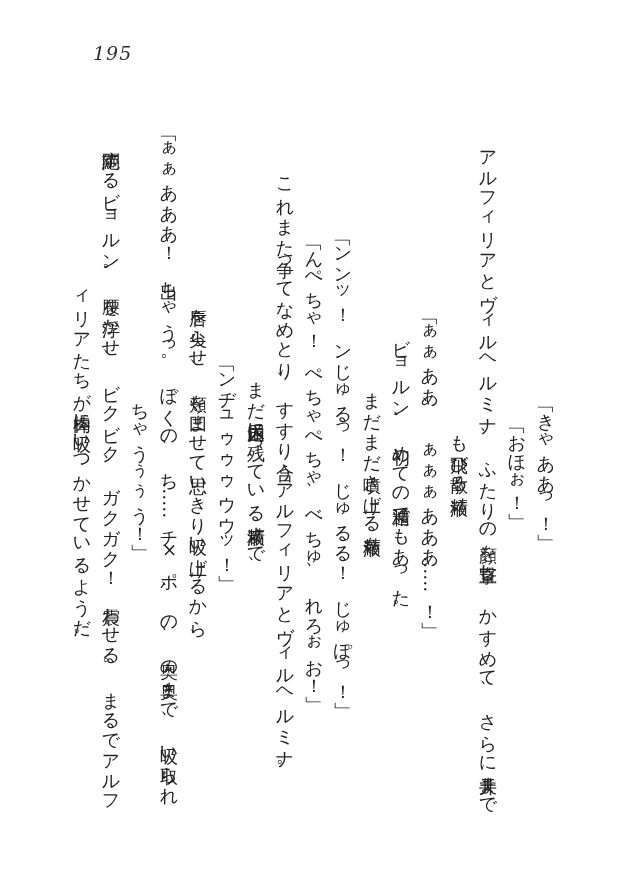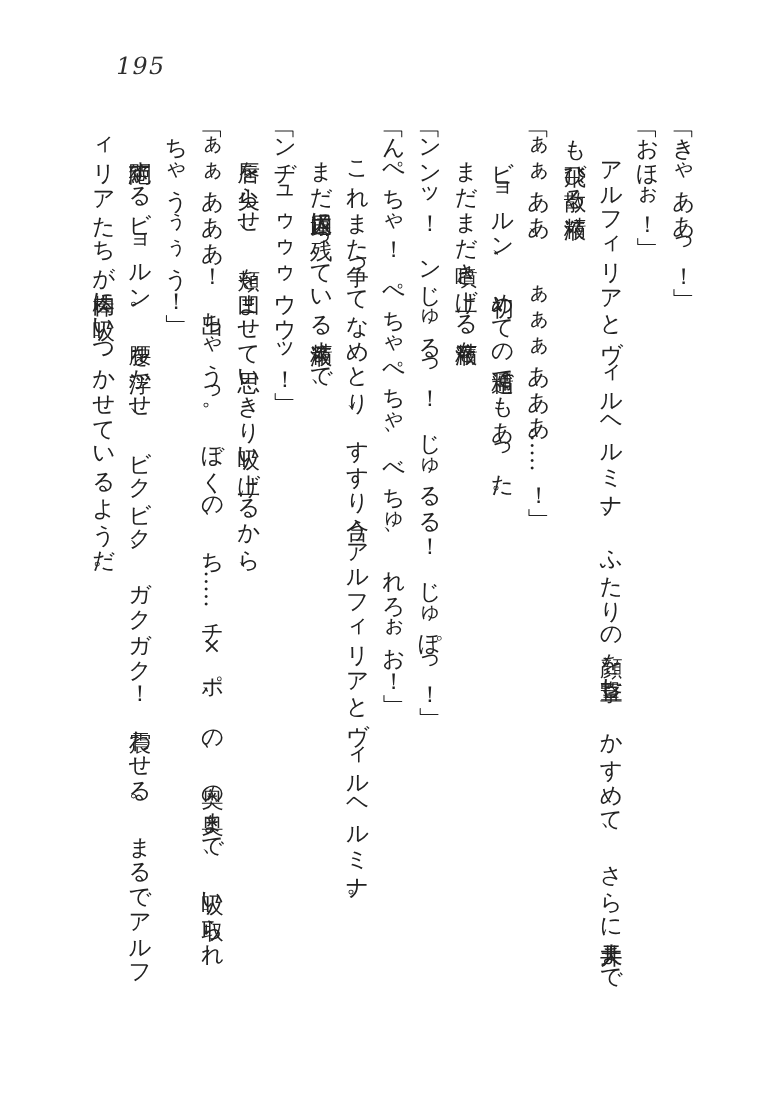--- a/index.html
+++ b/index.html
@@ -11,20 +11,21 @@
     height: 886px;
     background: #ffffff;
     position: relative;
     overflow: hidden;
     font-family: "DejaVu Serif", "Liberation Serif", serif;
   }
   .book-page {
     position: absolute;
     inset: 0;
     background: #ffffff;
+    text-align: center;
   }
   .page-number {
     position: absolute;
     top: 42px;
     left: 93px;
     font-size: 19px;
     font-style: italic;
     color: #2e2e2e;
     letter-spacing: 1px;
   }

